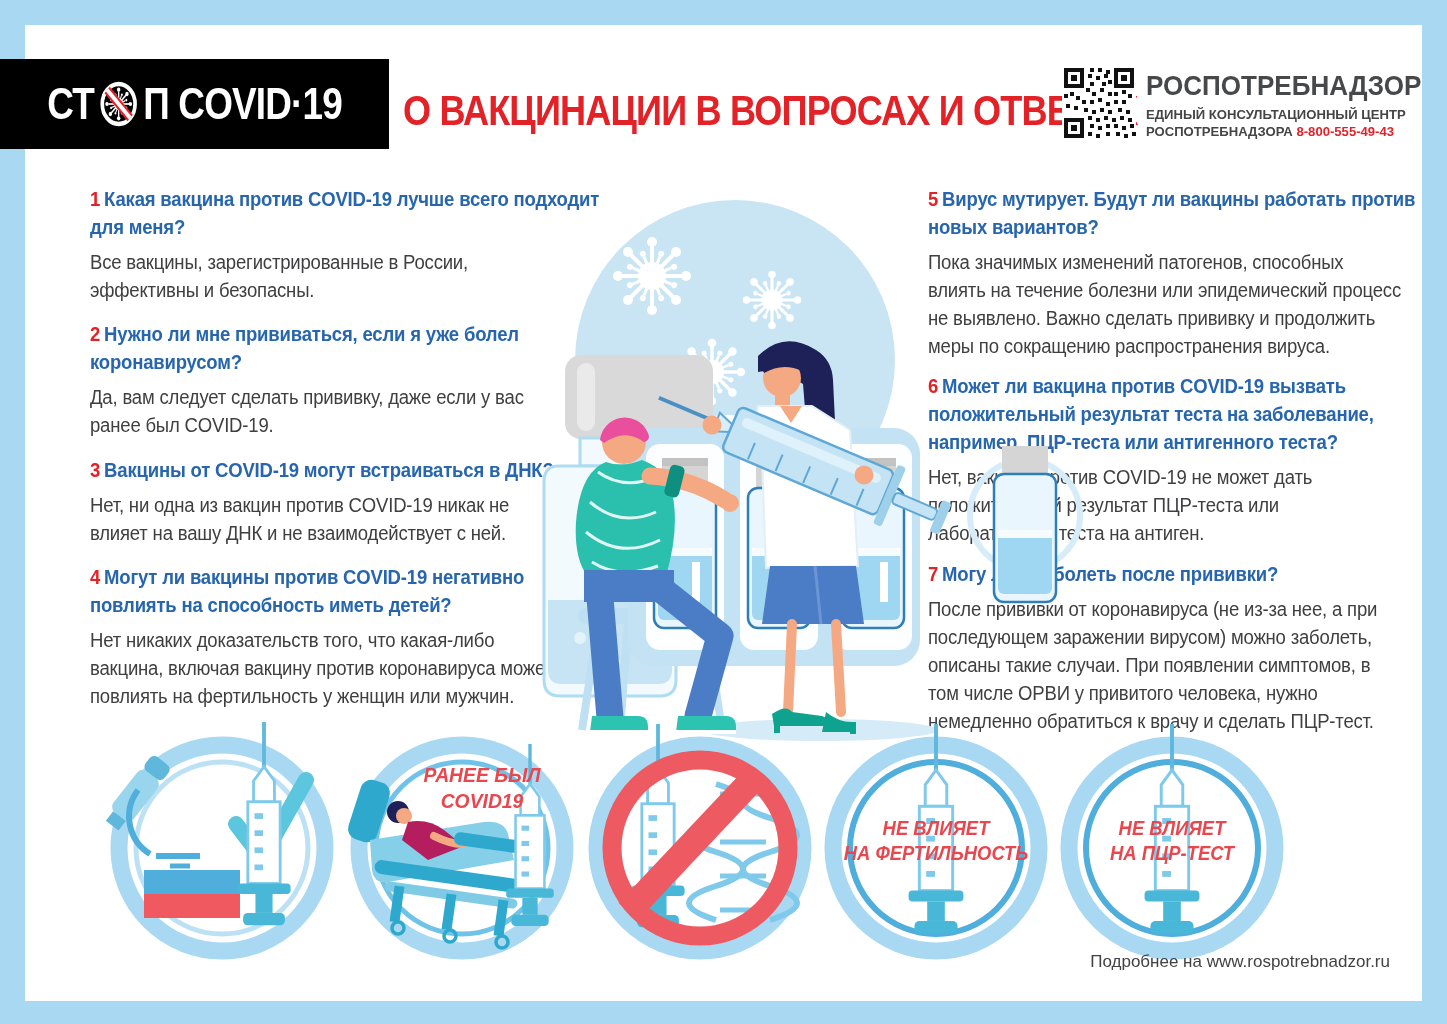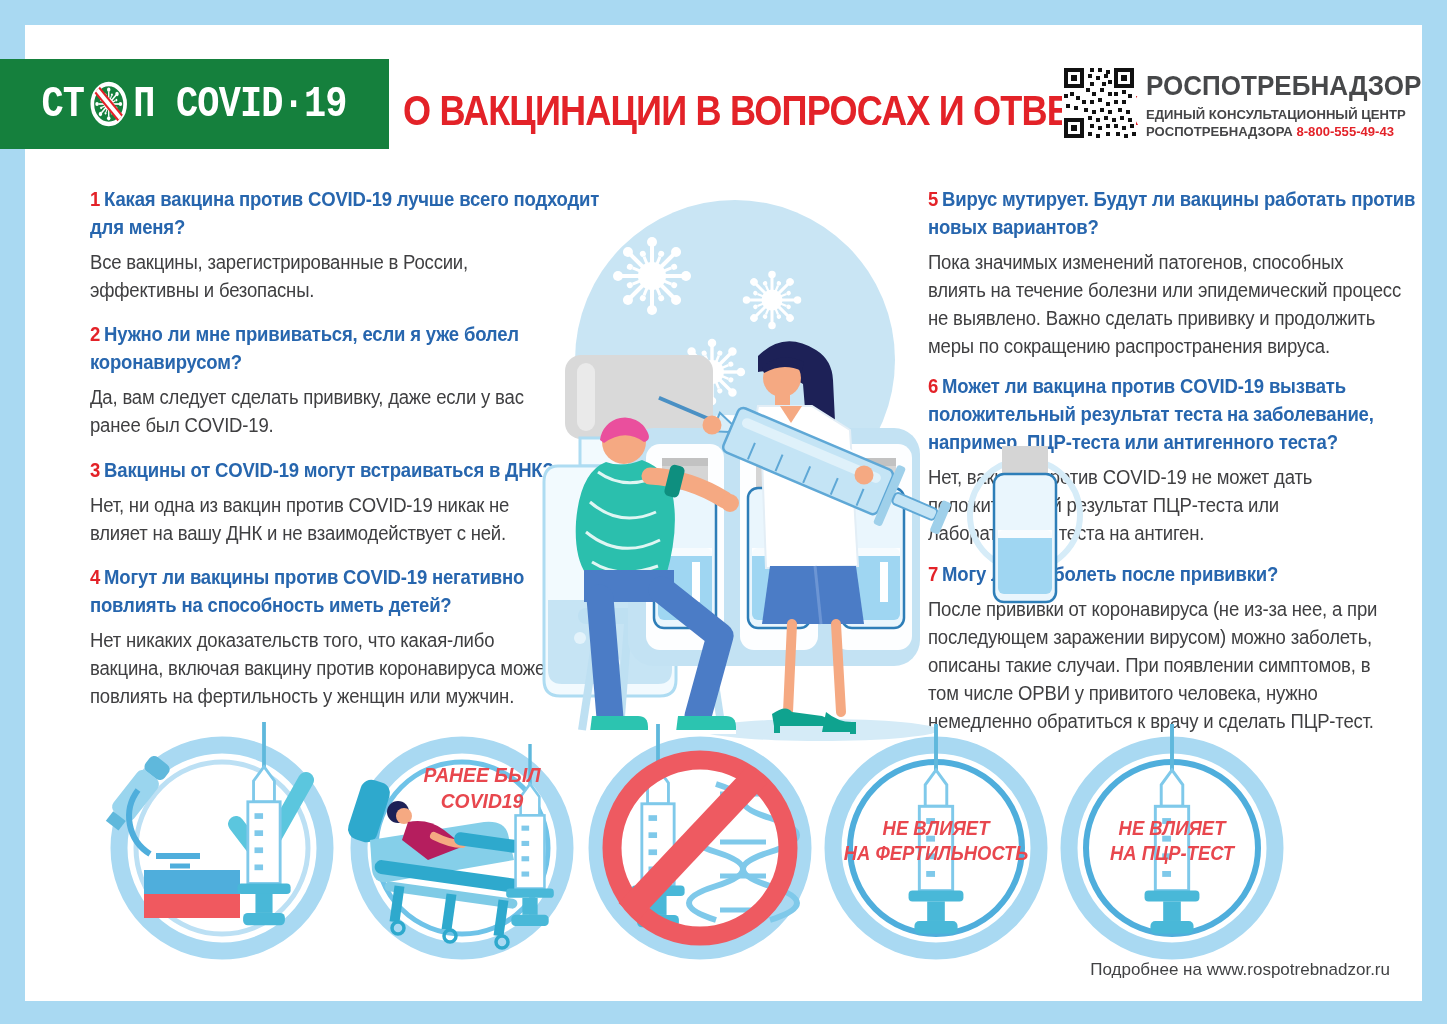--- a/index.html
+++ b/index.html
@@ -3,22 +3,22 @@
 <meta charset="utf-8">
 <style>
   html,body{margin:0;padding:0;}
   body{
     width:1447px;height:1024px;position:relative;overflow:hidden;
     background:#A9D9F2;
     font-family:"Liberation Sans", sans-serif;
   }
   .white-bg{position:absolute;left:25px;top:25px;width:1397px;height:976px;background:#ffffff;}
   
-  .banner{position:absolute;left:0;top:59px;width:389px;height:90px;background:#15803d;
-    display:flex;align-items:center;justify-content:center;gap:6px;font-family:Liberation Mono, monospace;}
+  .banner{position:absolute;left:0;top:59px;width:389px;height:90px;background:#000000;
+    display:flex;align-items:center;justify-content:center;gap:6px;}
   .banner .logo-txt{color:#fff;font-weight:bold;font-size:45px;letter-spacing:-1px;
     transform:scaleX(.82);transform-origin:center;white-space:nowrap;display:flex;align-items:center;gap:5px;}
   .title{position:absolute;left:403px;top:86px;color:#E32228;font-weight:bold;font-size:43px;
     letter-spacing:-1px;transform:scaleX(.84);transform-origin:left center;white-space:nowrap;}
   .qr{position:absolute;left:1062px;top:66px;width:74px;height:74px;}
   .agency-name{position:absolute;left:1146px;top:70px;font-size:28px;font-weight:bold;color:#47484A;
     transform:scaleX(.93);transform-origin:left center;white-space:nowrap;letter-spacing:0;}
   .agency-sub{position:absolute;left:1146px;top:106px;font-size:13.5px;line-height:17px;color:#454547;
     transform:scaleX(.97);transform-origin:left top;white-space:nowrap;font-weight:bold;}
   .agency-sub .phone{color:#E32228;}
@@ -28,21 +28,21 @@
   .q-num{color:#E32228;font-weight:bold;margin-right:4px;}
   .q-text{color:#2766AE;font-weight:bold;white-space:pre-line;letter-spacing:-0.2px;}
   .answer{color:#3F3F41;white-space:pre-line;margin-top:7px;letter-spacing:-0.2px;}
   
   .badge{position:absolute;top:718px;width:260px;height:260px;font-style:italic;}
   .badge svg{position:absolute;left:0;top:0;overflow:visible;}
   .badge-label{position:absolute;color:#E8474E;font-weight:bold;text-align:center;
     white-space:pre-line;transform:scaleX(.92);transform-origin:center top;}
   .illu{position:absolute;left:520px;top:170px;}
   .footer-note{position:absolute;left:950px;top:952px;width:440px;text-align:right;
-    font-size:17px;color:#414244;margin-top:8px;}
+    font-size:17px;color:#414244;}
 </style>
 </head>
 <body>
 
 <svg width="0" height="0" style="position:absolute" aria-hidden="true">
   <defs>
     <g id="virusW">
       <circle r="14" fill="#fff"></circle>
       <g id="spL">
           <rect x="-2" y="12" width="4" height="18" fill="#fff"></rect>

